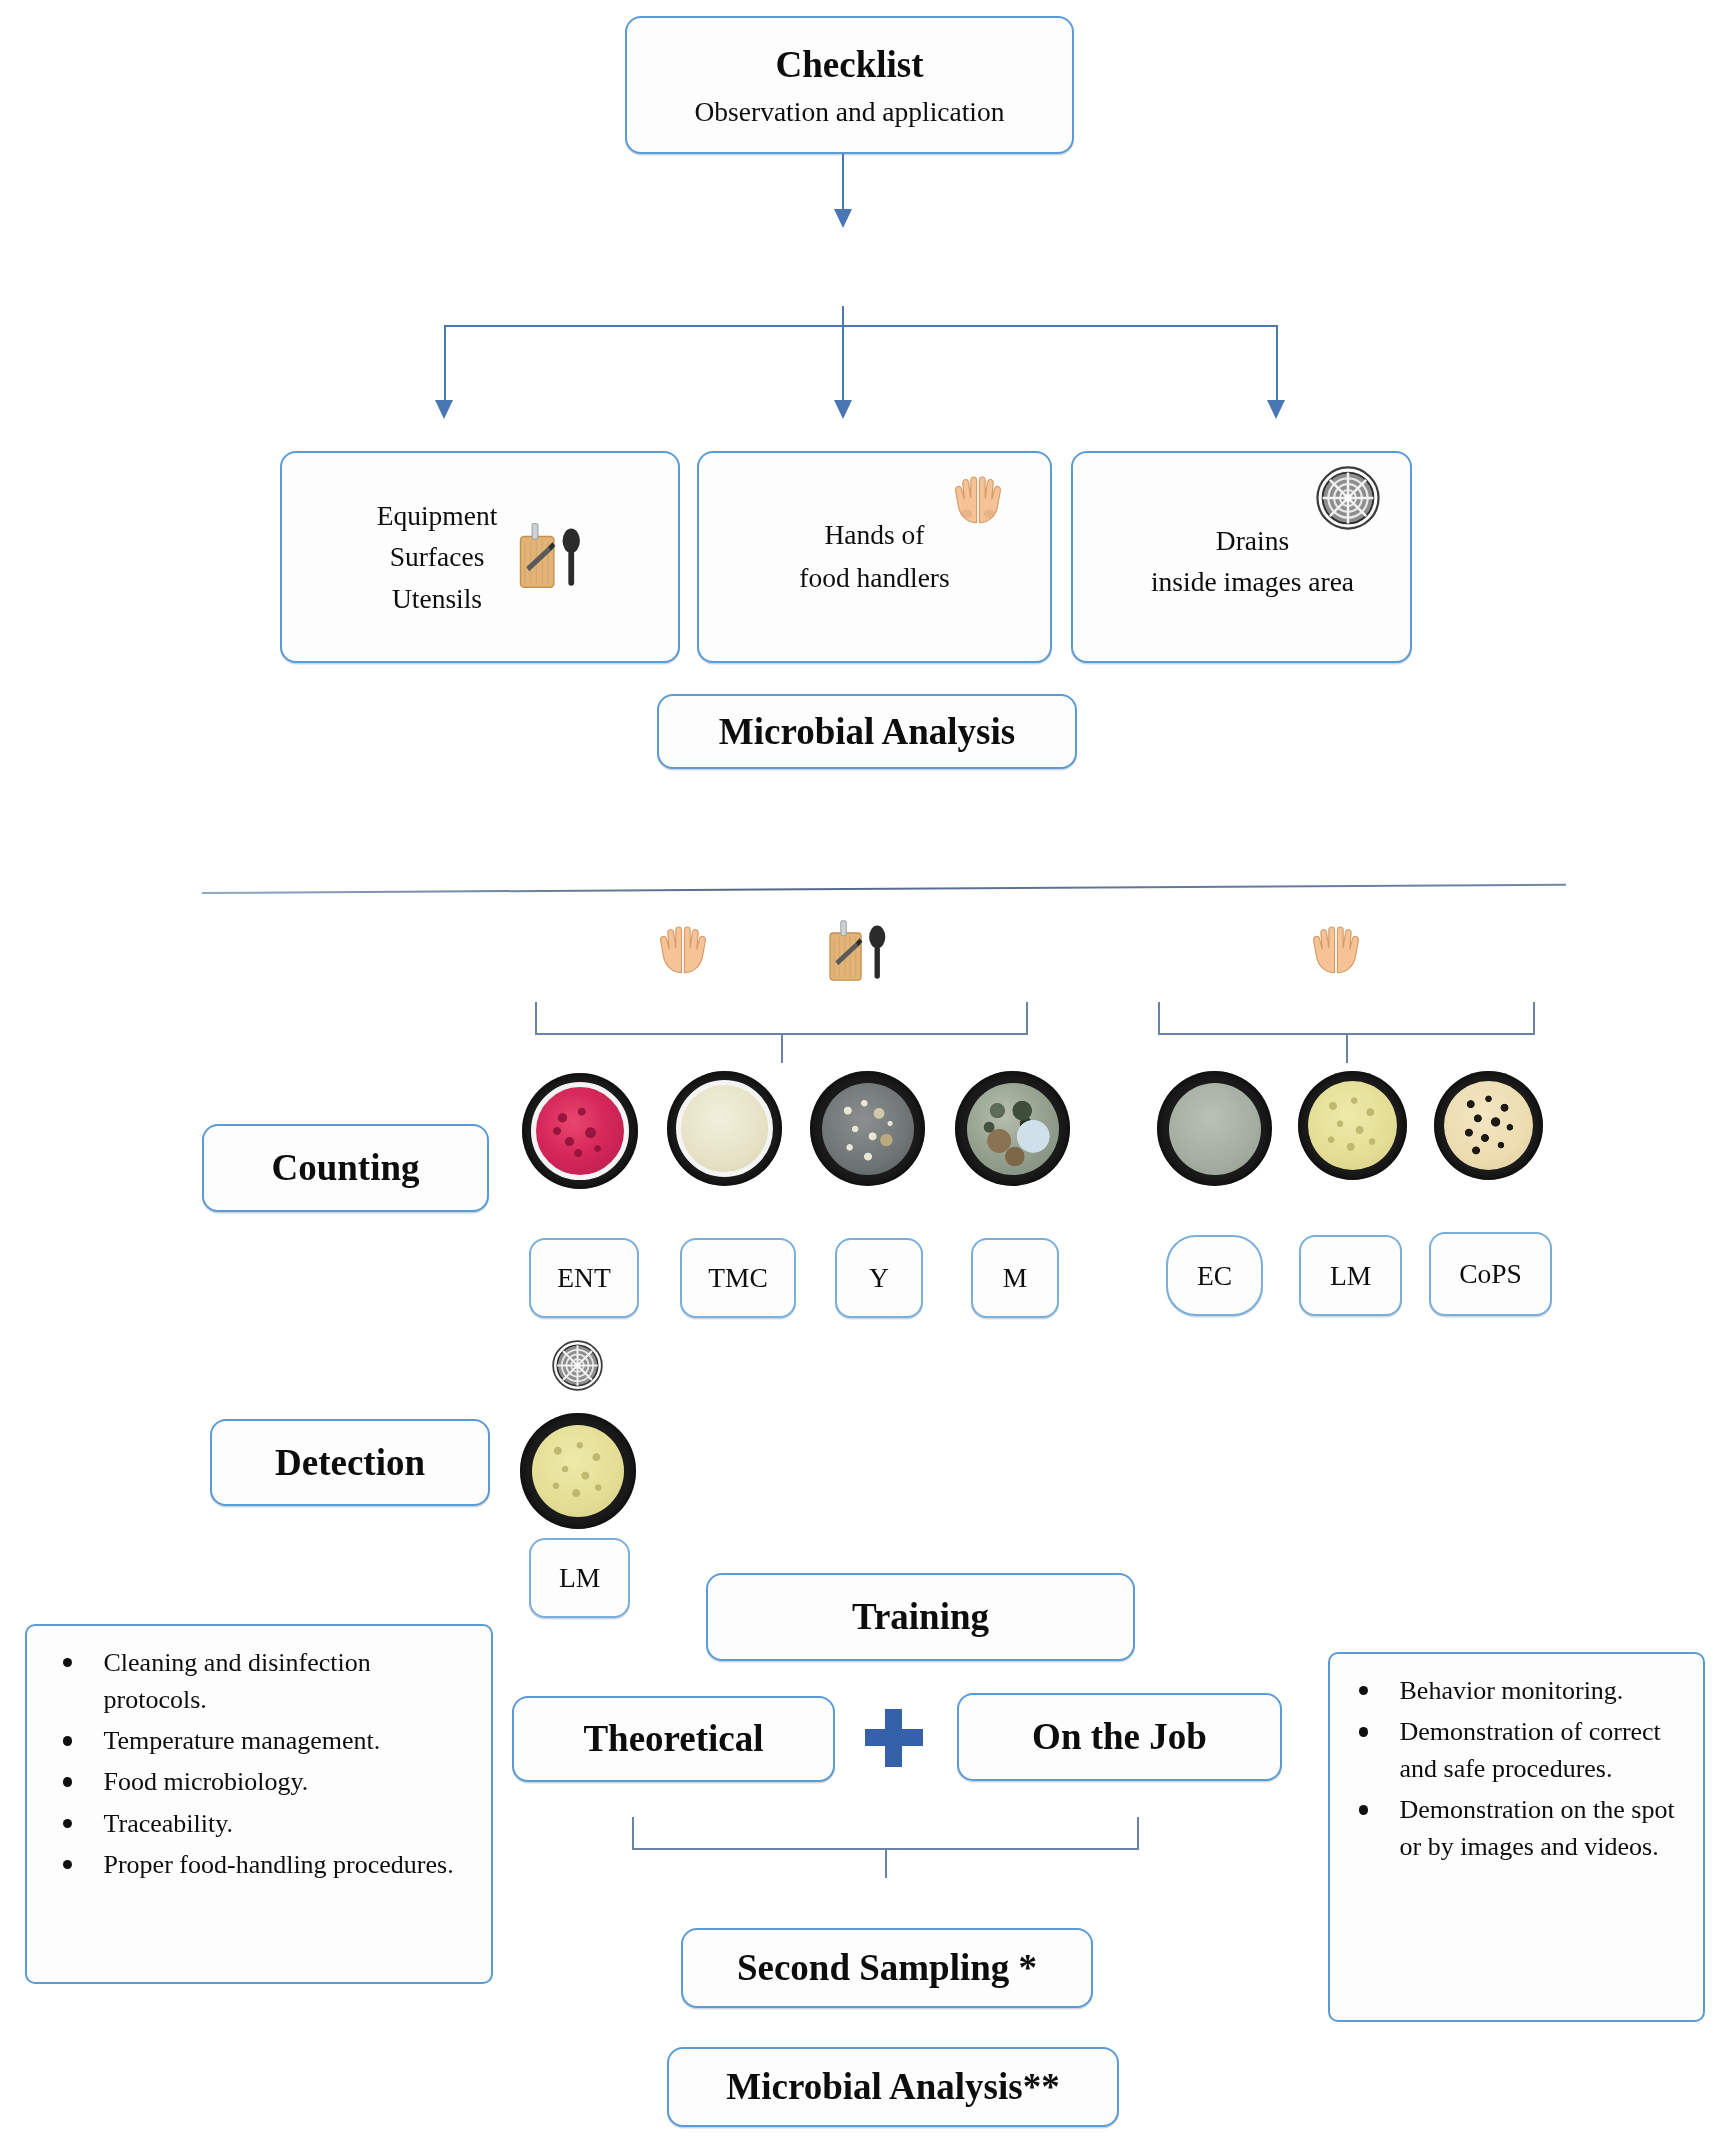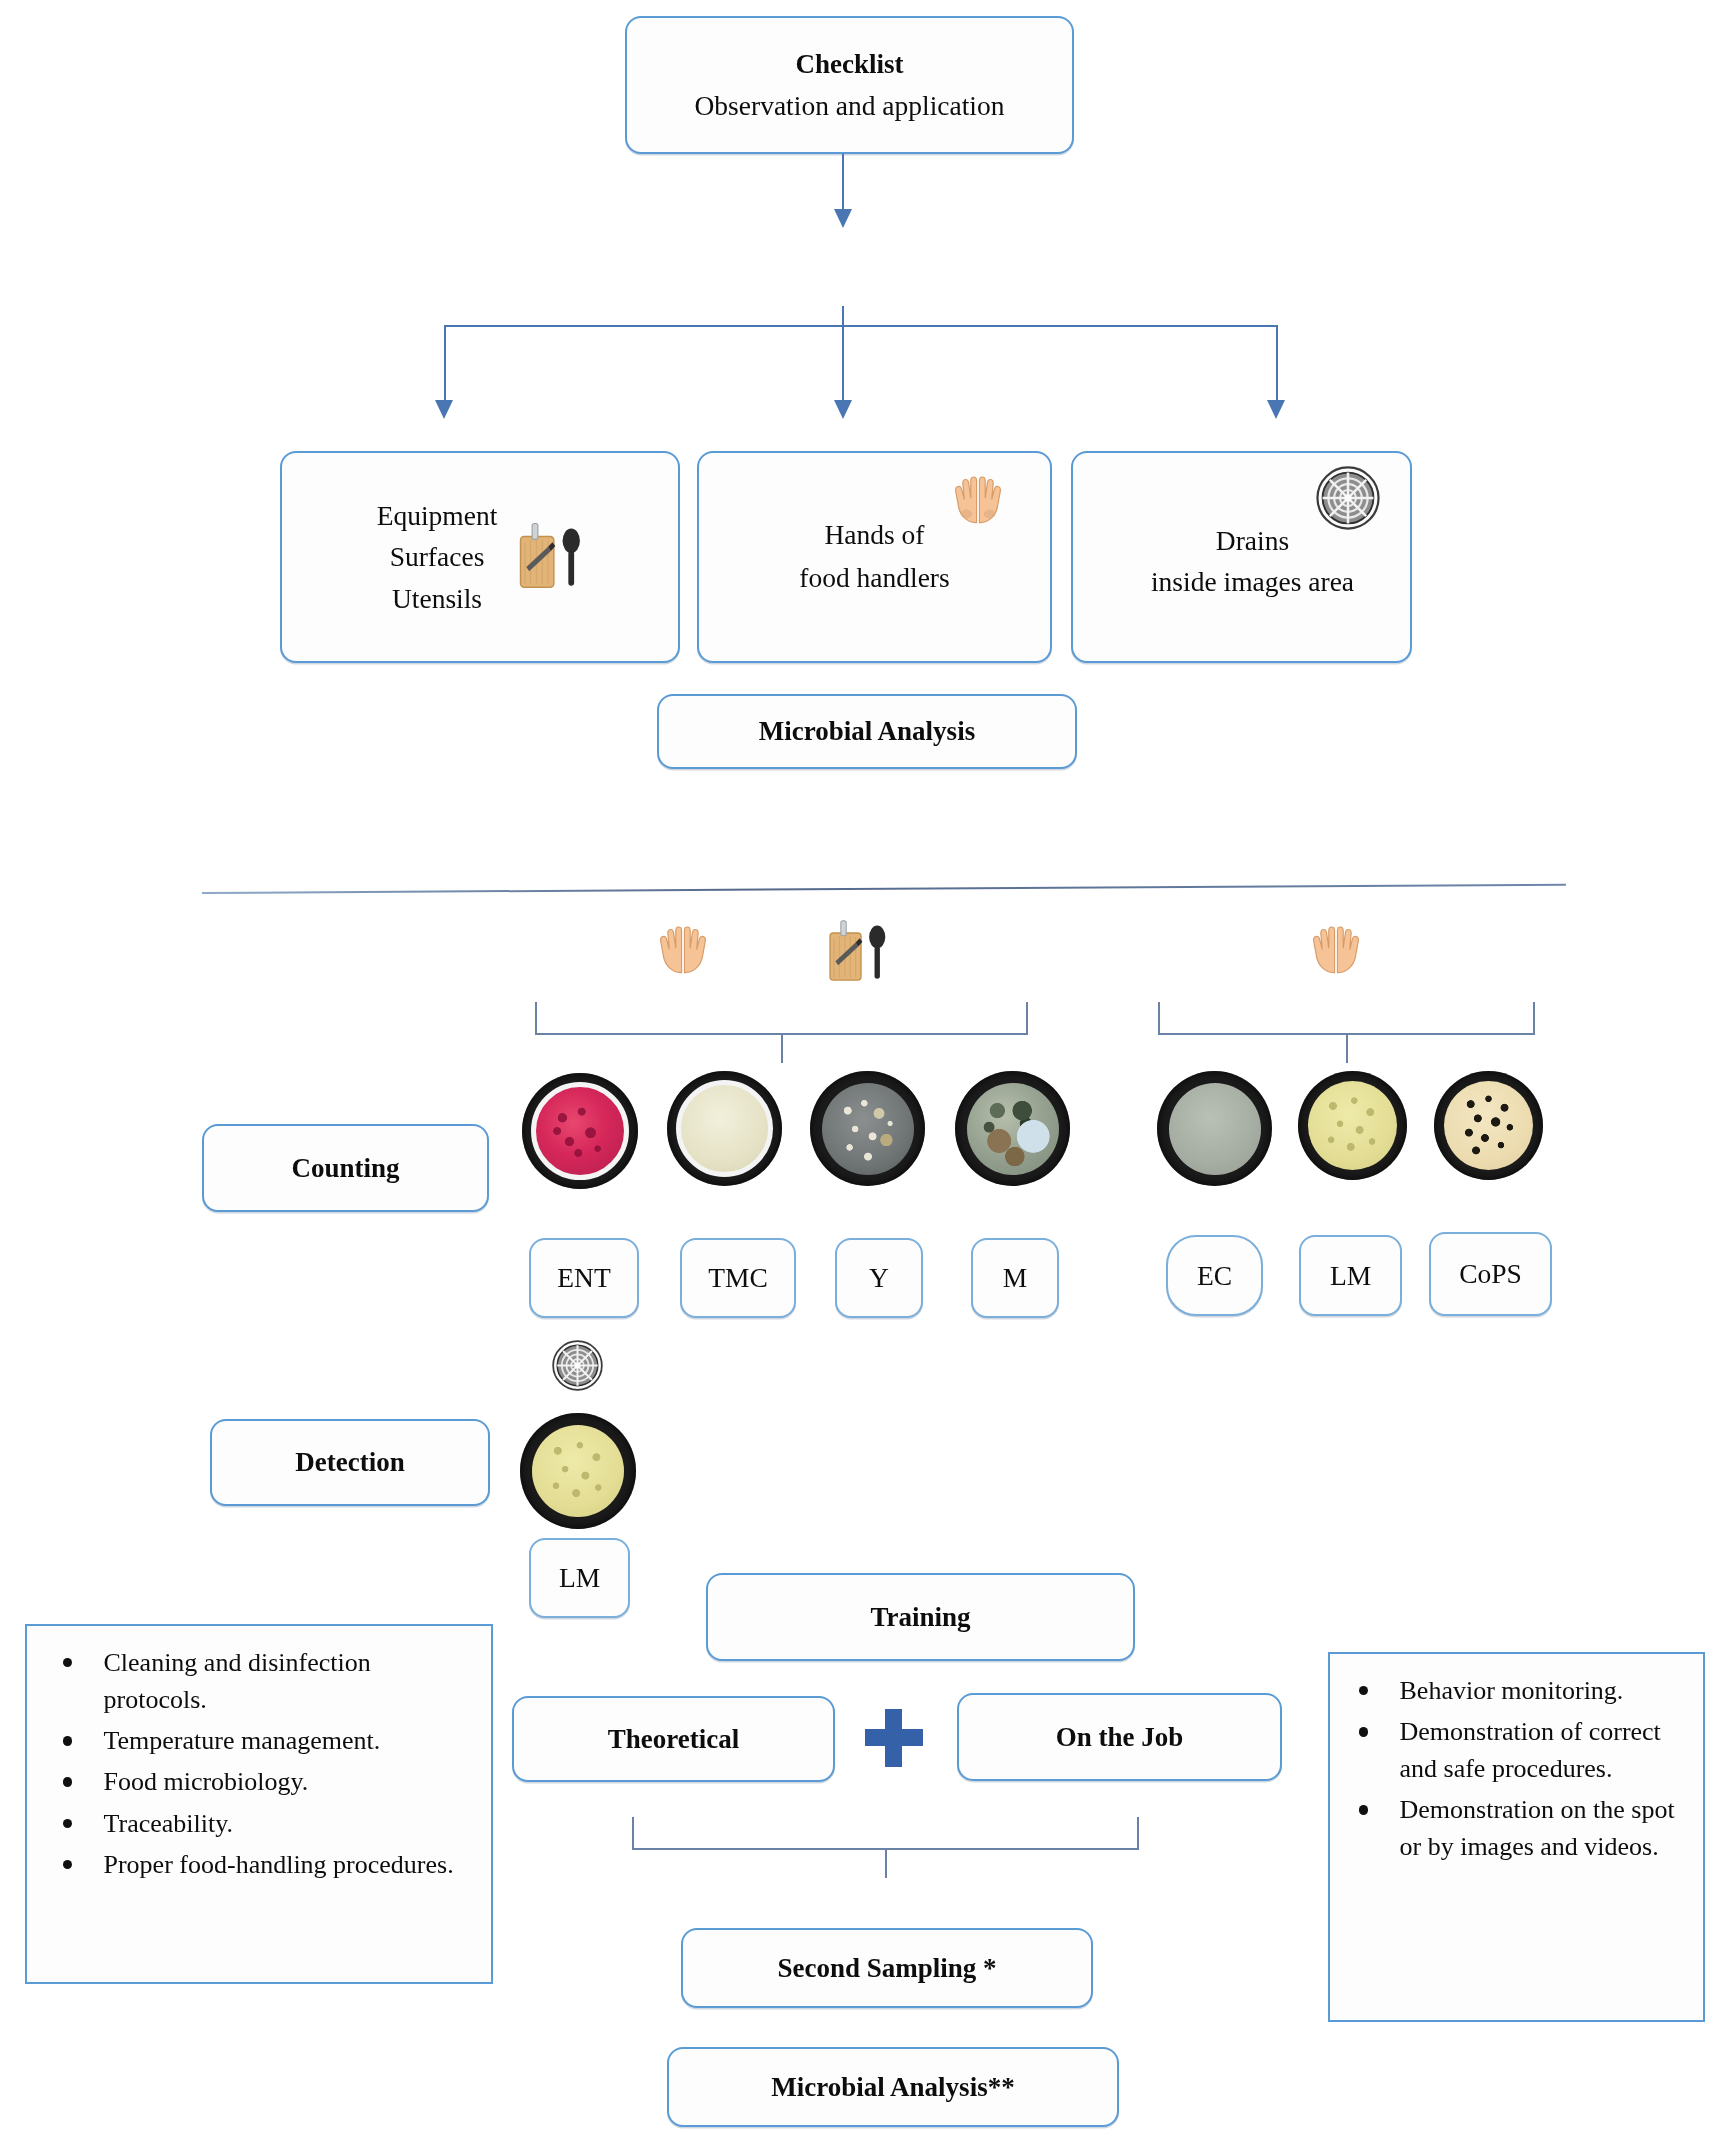--- a/index.html
+++ b/index.html
@@ -27,21 +27,21 @@
     align-items:center;
     justify-content:center;
     text-align:center;
     line-height:1.28;
     box-shadow:0 1.4px 0 0 rgba(120,140,165,.35);
   }
   .box.soft{border-color:#7aaedb;}
   .bold{font-weight:bold;}
 
   
-  .t-lg{font-size:27px;}
+  .t-lg{font-size:37px;}
   .t-md{font-size:27.5px;}
   .stack{display:flex;flex-direction:column;align-items:center;justify-content:center;}
 
   
   .vline{position:absolute;background:#4a77b4;width:2.2px;}
   .hline{position:absolute;background:#4a77b4;height:2.2px;}
   .arrowhead{
     position:absolute;
     width:0;height:0;
     border-left:9.4px solid transparent;
@@ -177,21 +177,21 @@
     line-height:1;
   }
   .plus .pv,.plus .ph{position:absolute;background:#3461a8;}
 
   
   .panel{
     position:absolute;
     box-sizing:border-box;
     background:#fdfdfd;
     border:2.2px solid #5b9bd5;
-    border-radius:0;
+    border-radius:10px;
     padding:19px 19px 19px 14.5px;
   }
   .panel ul{margin:0;padding:0 0 0 62px;list-style:none;}
   .panel li{
     position:relative;
     font-size:26px;
     line-height:1.42;
     margin-bottom:4.3px;
   }
   .panel li:before{

